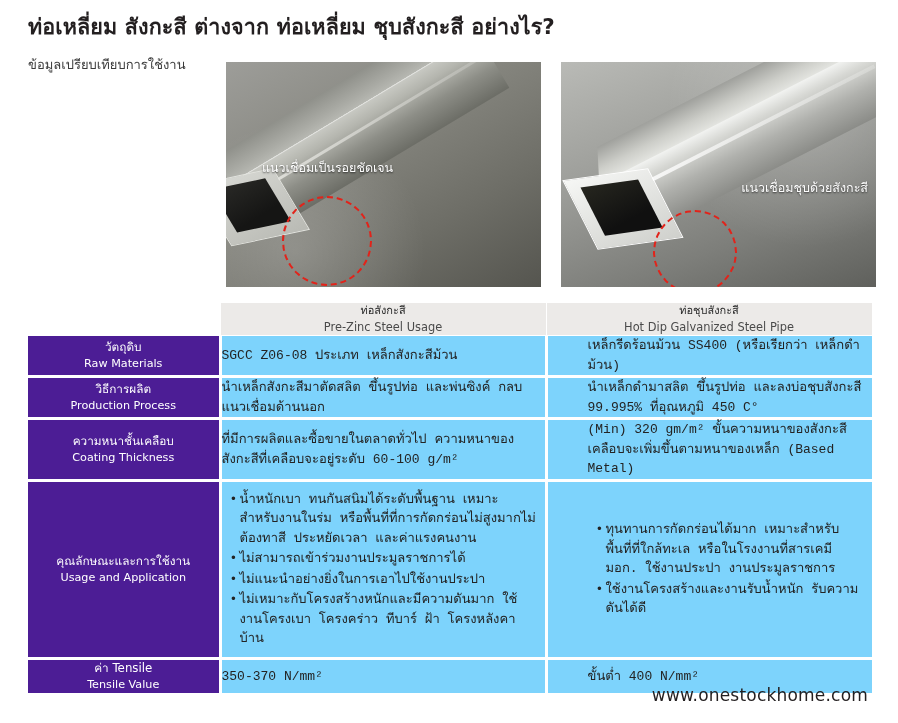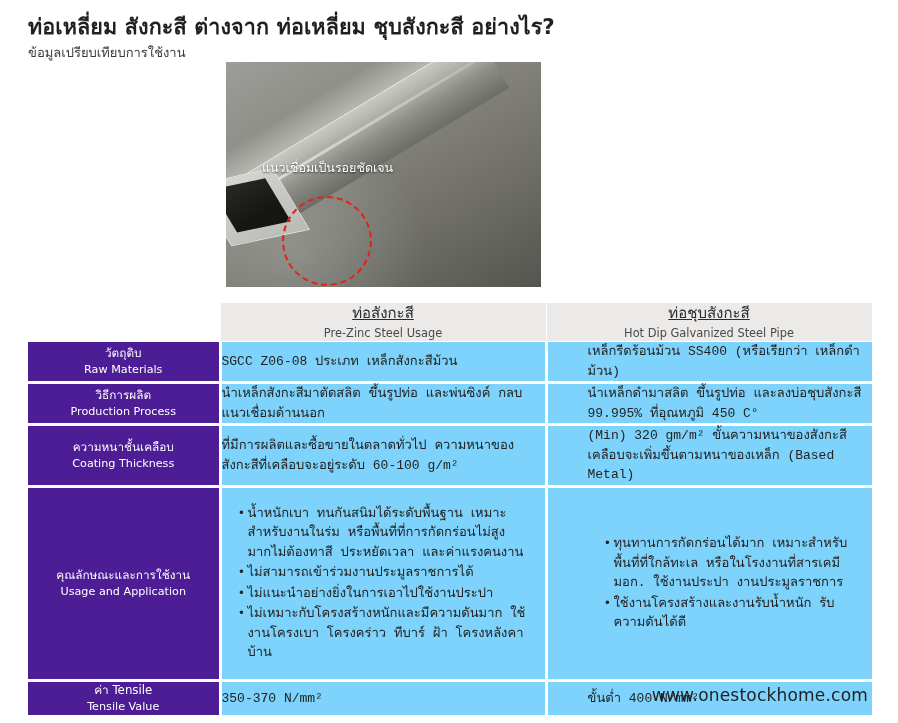--- a/index.html
+++ b/index.html
@@ -27,21 +27,21 @@
     top: 9px;
     font-size: 21.5px;
     font-weight: 700;
     letter-spacing: 0.1px;
     color: #231f20;
     white-space: nowrap;
   }
   .subtitle {
     position: absolute;
     left: 28px;
-    top: 42px;
+    top: 54px;
     font-size: 13px;
     color: #3b3b3b;
     white-space: nowrap;
   }
 
   
   .photos {
     position: absolute;
     left: 226px;
     top: 62px;
@@ -225,22 +225,21 @@
     background: #eceae8;
     text-align: center;
     padding: 8px 6px 9px;
     font-weight: 400;
     line-height: 1.45;
     color: #2b2b2b;
     border: 1px solid #ffffff;
   }
   .col-head .th-th {
     display: block;
-    font-size: 15px;
-    text-decoration: underline;
+    font-size: 11px;
   }
   .col-head .th-en {
     display: block;
     font-size: 11.4px;
     color: #4a4a4a;
   }
 
   .row-head {
     background: #4c1d95;
     color: #ffffff;
@@ -259,21 +258,21 @@
     padding: 9px 11px;
     line-height: 1.5;
     color: #232323;
     border-bottom: 3px solid #ffffff;
     border-right: 3px solid #ffffff;
     font-size: 13px;
     font-family: Liberation Mono, monospace;
   }
   .cell:last-child { border-right: none; padding-left: 40px; }
   .cell ul {
-    margin: 16px;
+    margin: 8px;
     padding: 0;
     list-style: none;
   }
   .cell li {
     position: relative;
     padding-left: 10px;
     margin: 0 0 1px 0;
   }
   .cell li::before {
     content: "•";
@@ -308,20 +307,31 @@
         <div class="top"></div>
         <div class="body"></div>
         <div class="weld"></div>
         <div class="face"></div>
         <div class="bore"></div>
       </div>
       <div class="circle-marker"></div>
       <div class="photo-caption">แนวเชื่อมเป็นรอยชัดเจน</div>
     </div>
 
+    <div class="photo photo-b">
+      <div class="pipe-b">
+        <div class="top"></div>
+        <div class="body"></div>
+        <div class="weld"></div>
+        <div class="face"></div>
+        <div class="bore"></div>
+      </div>
+      <div class="circle-marker"></div>
+      <div class="photo-caption">แนวเชื่อมชุบด้วยสังกะสี</div>
+    </div>
 
   </div>
 
   <table class="table">
     <colgroup>
       <col class="c0">
         <col class="c1">
         <col class="c2">
     </colgroup>
     <thead>

